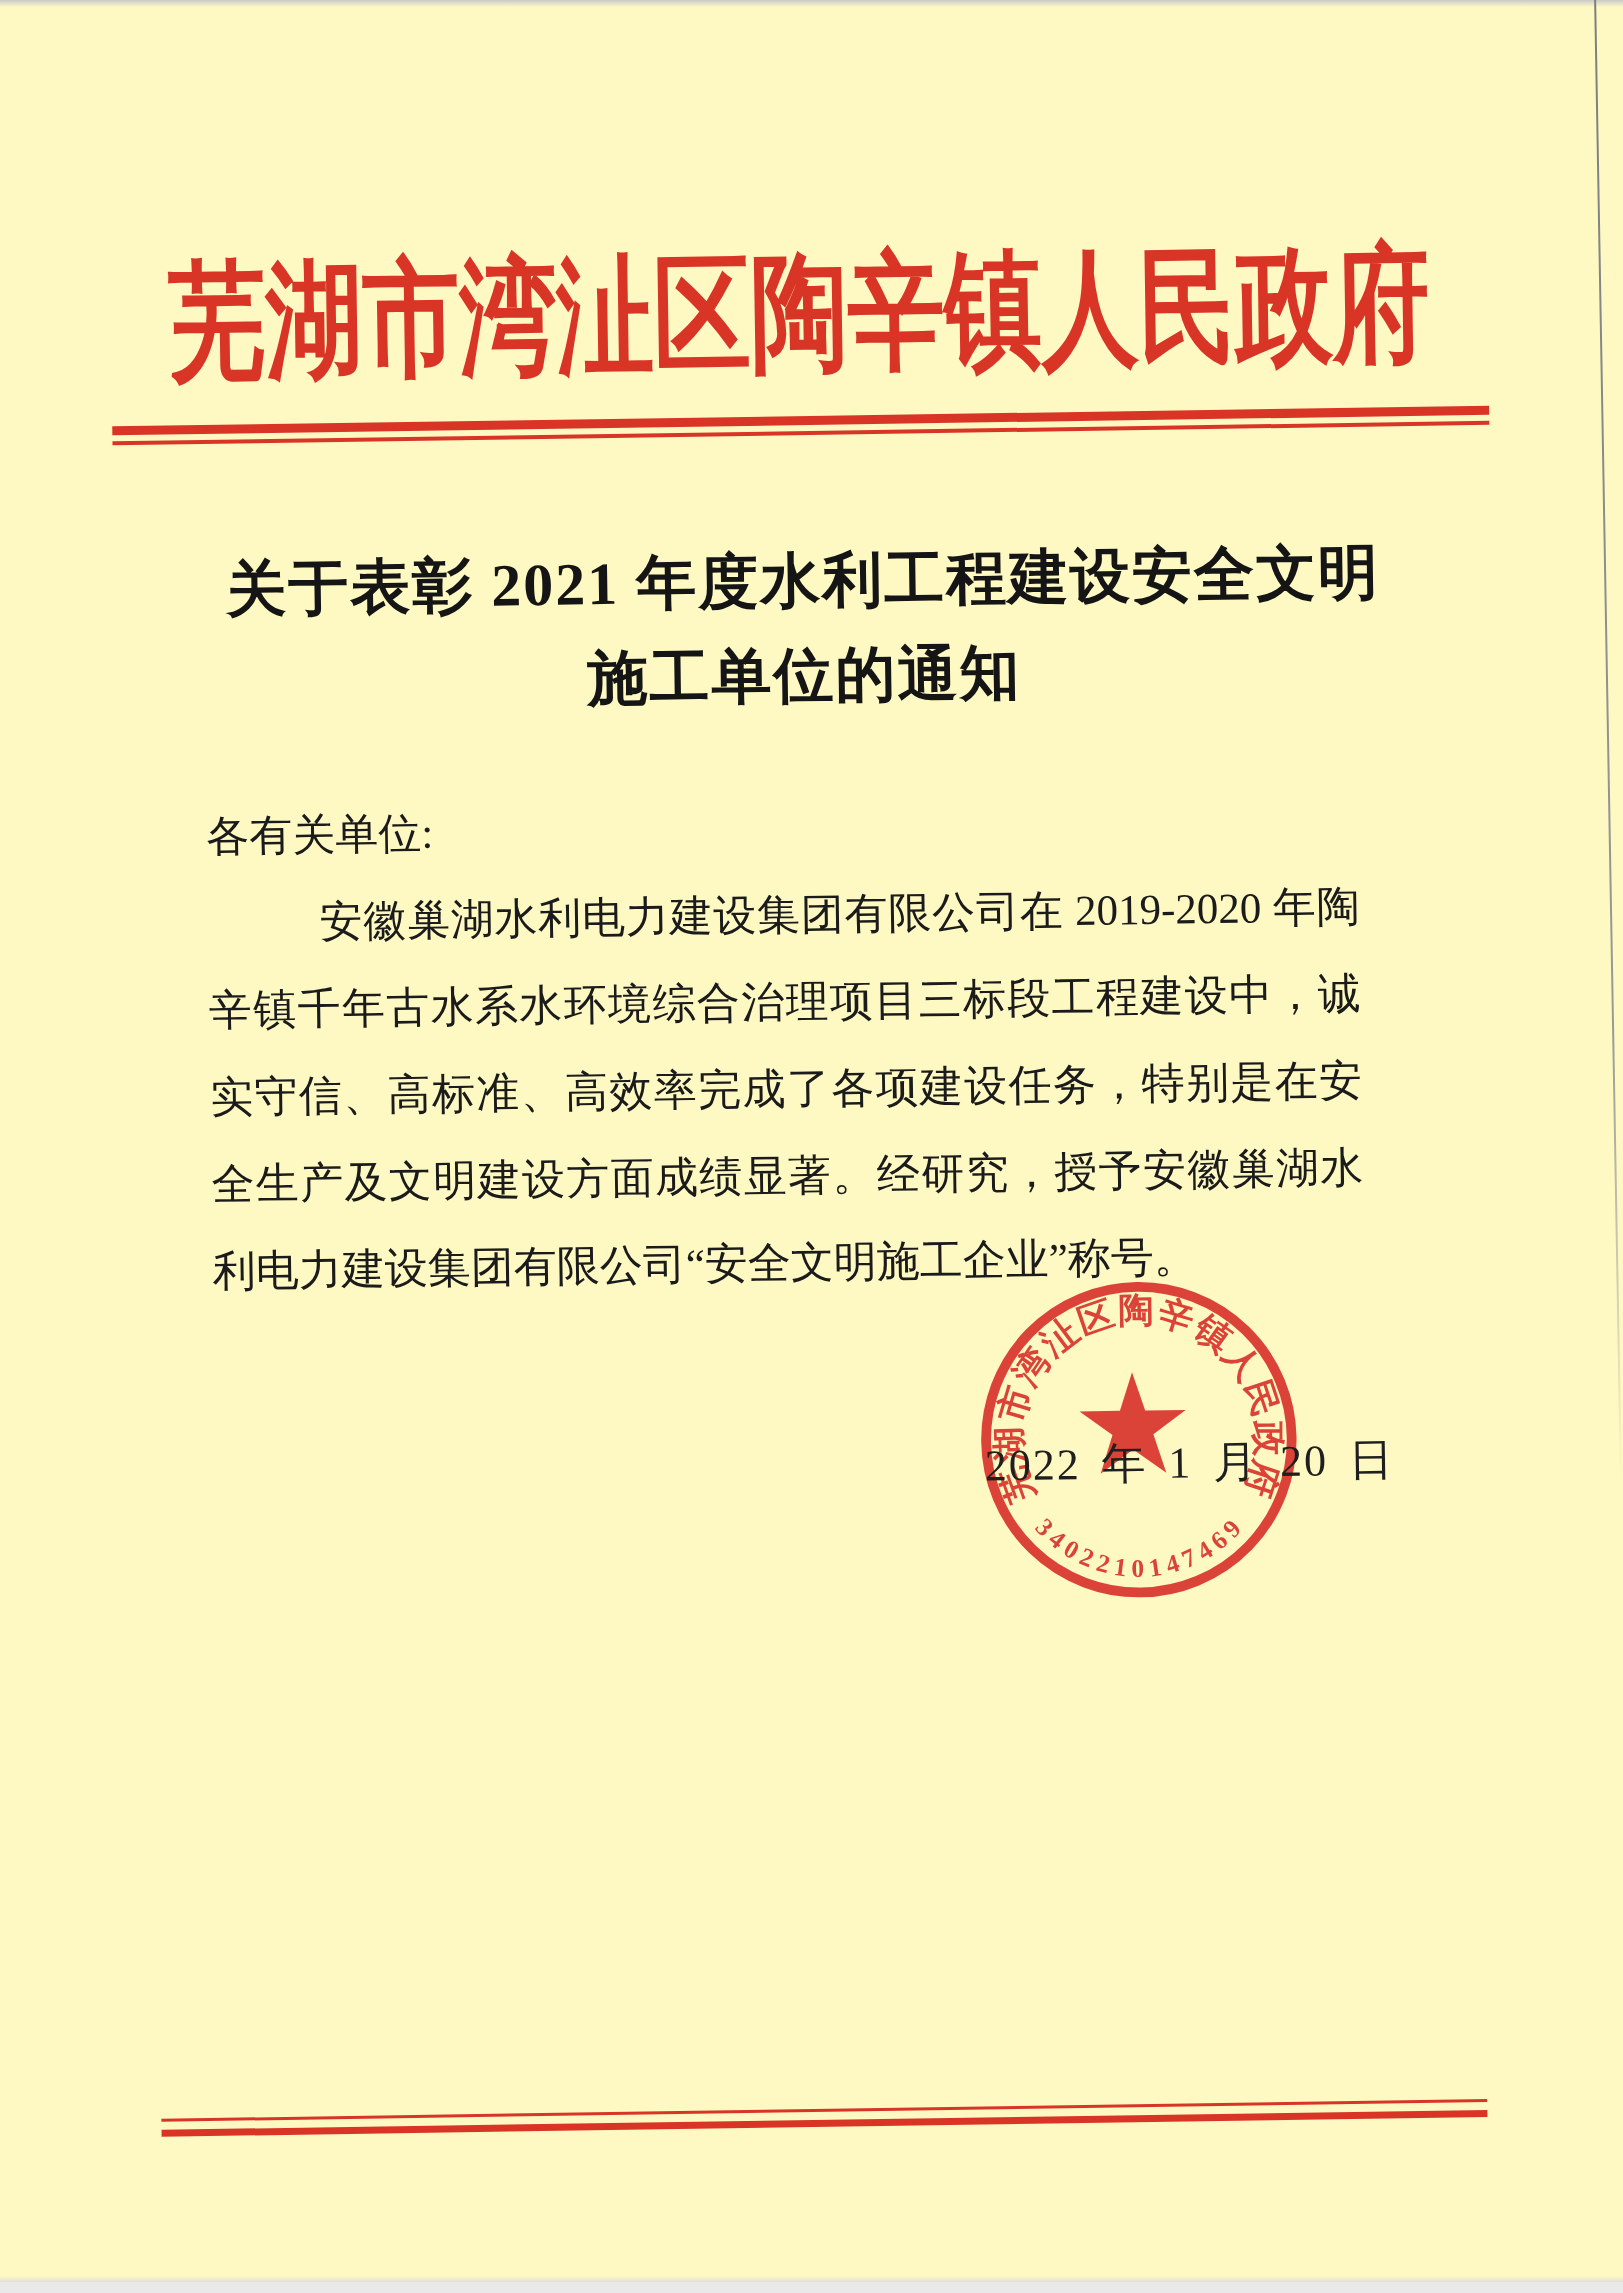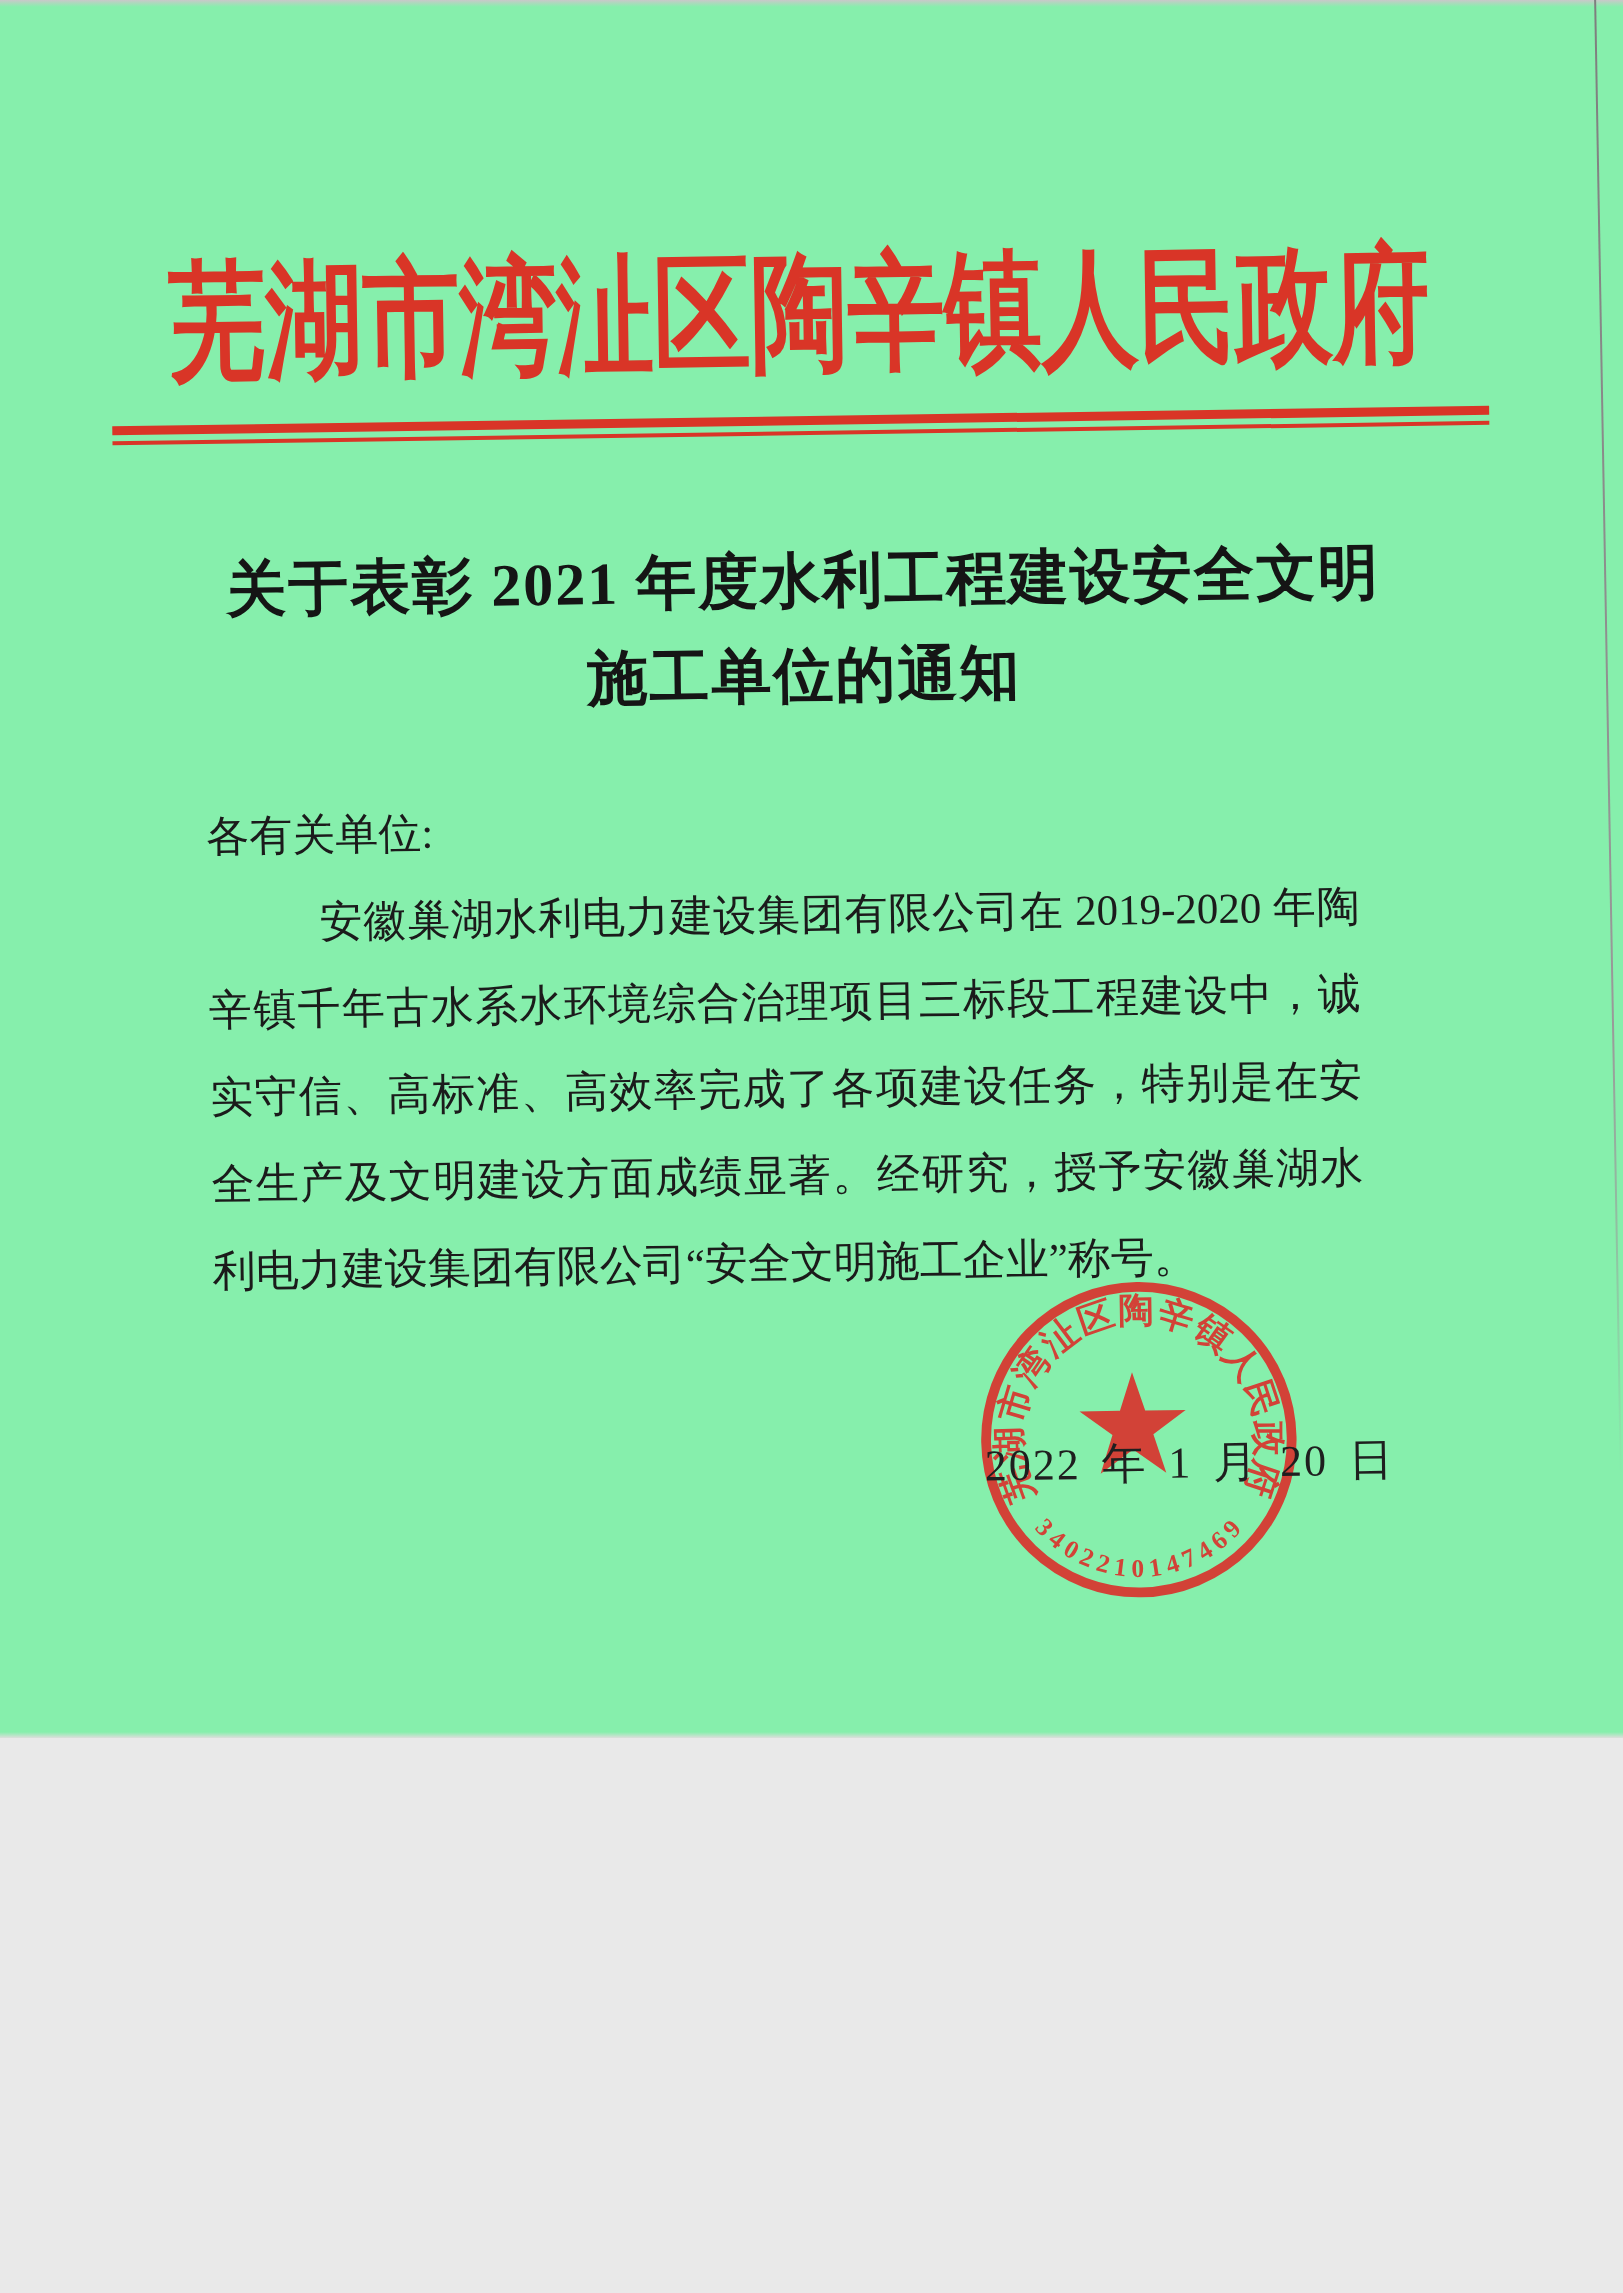--- a/index.html
+++ b/index.html
@@ -1,20 +1,20 @@
 <!DOCTYPE html>
 <html><head>
 <meta charset="utf-8">
 <style>
   html, body { margin: 0; padding: 0; background: #e9e9e9; }
   .page {
     position: relative;
     width: 1623px;
-    height: 1738px;
-    background: #86efac;
+    height: 2282px;
+    background: #fef9c3;
     overflow: hidden;
     font-family: "Liberation Serif", "DejaVu Serif", serif;
   }
   
   .tilt {
     position: absolute;
     inset: 0;
     transform: rotate(-0.85deg);
     transform-origin: 812px 1147px;
   }

